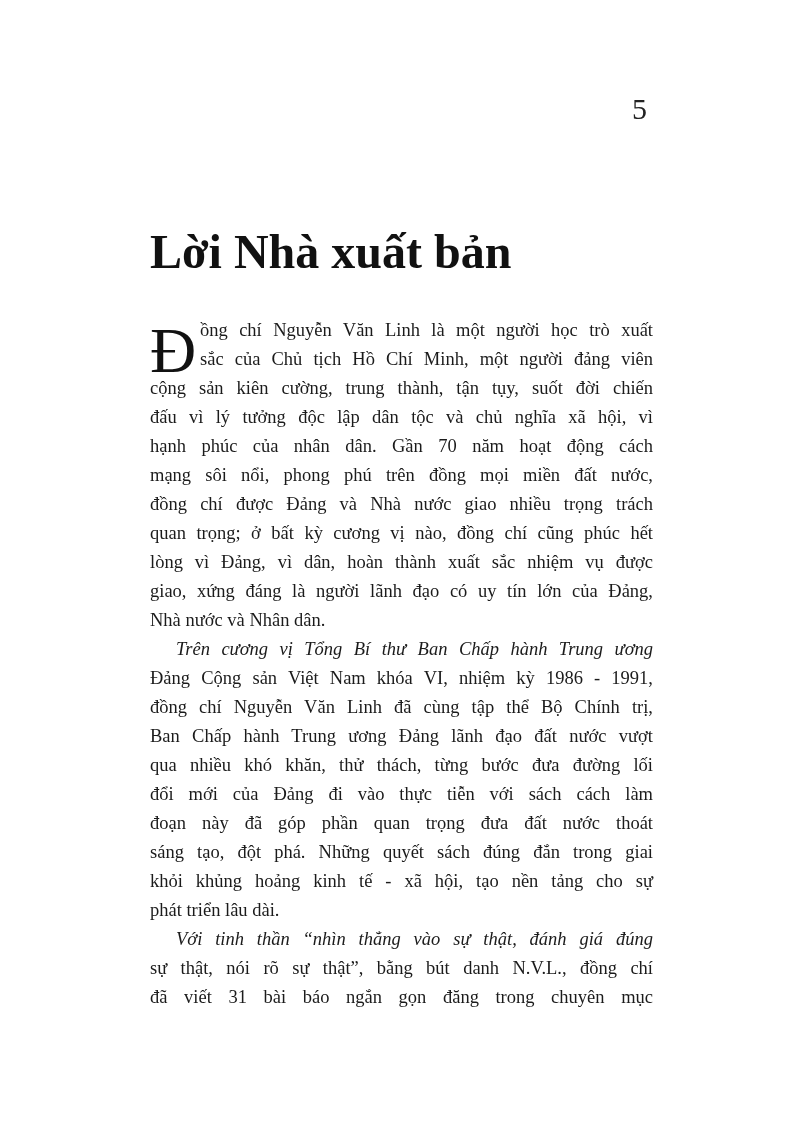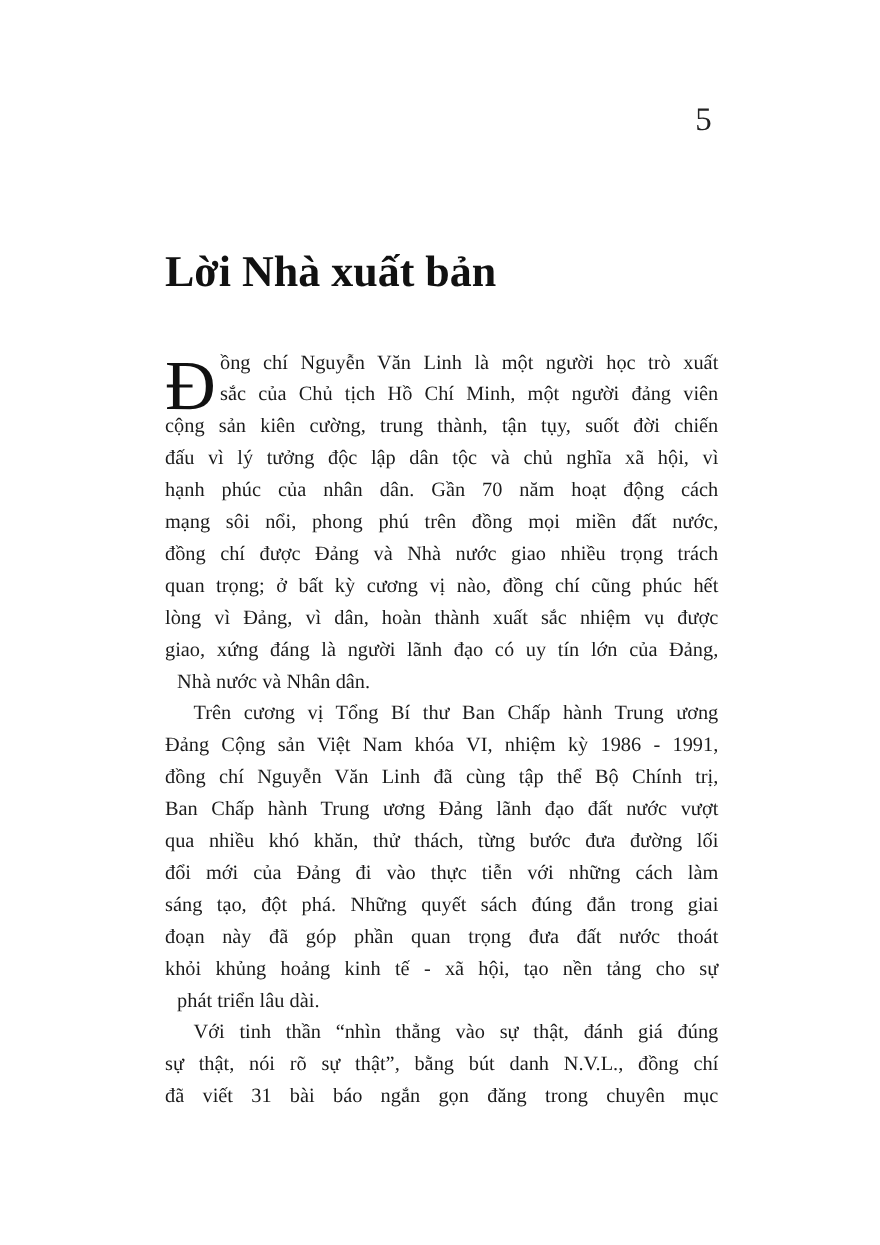--- a/index.html
+++ b/index.html
@@ -26,21 +26,21 @@
     font-size: 30px;
     line-height: 1.1;
     color: #222222;
   }
   .chapter-title {
     position: absolute;
     top: 224px;
     left: 150px;
     width: 520px;
     margin: 0;
-    font-size: 40px;
+    font-size: 48px;
     line-height: 1.15;
     font-weight: 700;
     color: #111111;
     letter-spacing: 0px;
   }
   .body-text {
     position: relative;
     position: absolute;
     top: 316px;
     left: 150px;
@@ -54,24 +54,24 @@
     padding: 0;
   }
   .line {
     text-align: justify;
     text-align-last: justify;
     height: 29px;
     overflow: visible;
   }
   .line.last {
     text-align-last: left;
-    margin-left: 11px;
   }
   .line.indent {
     text-indent: 26px;
+    font-style: italic;
   }
   .line.beside-dropcap {
     margin-left: 50px;
   }
   .drop-cap {
     position: absolute;
     left: 0px;
     top: 3px;
     font-size: 64px;
     line-height: 1;
@@ -101,23 +101,23 @@
         <div class="line">lòng vì Đảng, vì dân, hoàn thành xuất sắc nhiệm vụ được</div>
         <div class="line">giao, xứng đáng là người lãnh đạo có uy tín lớn của Đảng,</div>
         <div class="line last">Nhà nước và Nhân dân.</div>
       </div>
       <div class="paragraph">
         <div class="line indent">Trên cương vị Tổng Bí thư Ban Chấp hành Trung ương</div>
         <div class="line">Đảng Cộng sản Việt Nam khóa VI, nhiệm kỳ 1986 - 1991,</div>
         <div class="line">đồng chí Nguyễn Văn Linh đã cùng tập thể Bộ Chính trị,</div>
         <div class="line">Ban Chấp hành Trung ương Đảng lãnh đạo đất nước vượt</div>
         <div class="line">qua nhiều khó khăn, thử thách, từng bước đưa đường lối</div>
-        <div class="line">đổi mới của Đảng đi vào thực tiễn với những cách làm</div>
+        <div class="line">đổi mới của Đảng đi vào thực tiễn với sách cách làm</div>
+        <div class="line">đoạn này đã góp phần quan trọng đưa đất nước thoát</div>
         <div class="line">sáng tạo, đột phá. Những quyết sách đúng đắn trong giai</div>
-        <div class="line">đoạn này đã góp phần quan trọng đưa đất nước thoát</div>
         <div class="line">khỏi khủng hoảng kinh tế - xã hội, tạo nền tảng cho sự</div>
         <div class="line last">phát triển lâu dài.</div>
       </div>
       <div class="paragraph">
         <div class="line indent">Với tinh thần “nhìn thẳng vào sự thật, đánh giá đúng</div>
         <div class="line">sự thật, nói rõ sự thật”, bằng bút danh N.V.L., đồng chí</div>
         <div class="line">đã viết 31 bài báo ngắn gọn đăng trong chuyên mục</div>
       </div>
     </div>
 </div>

